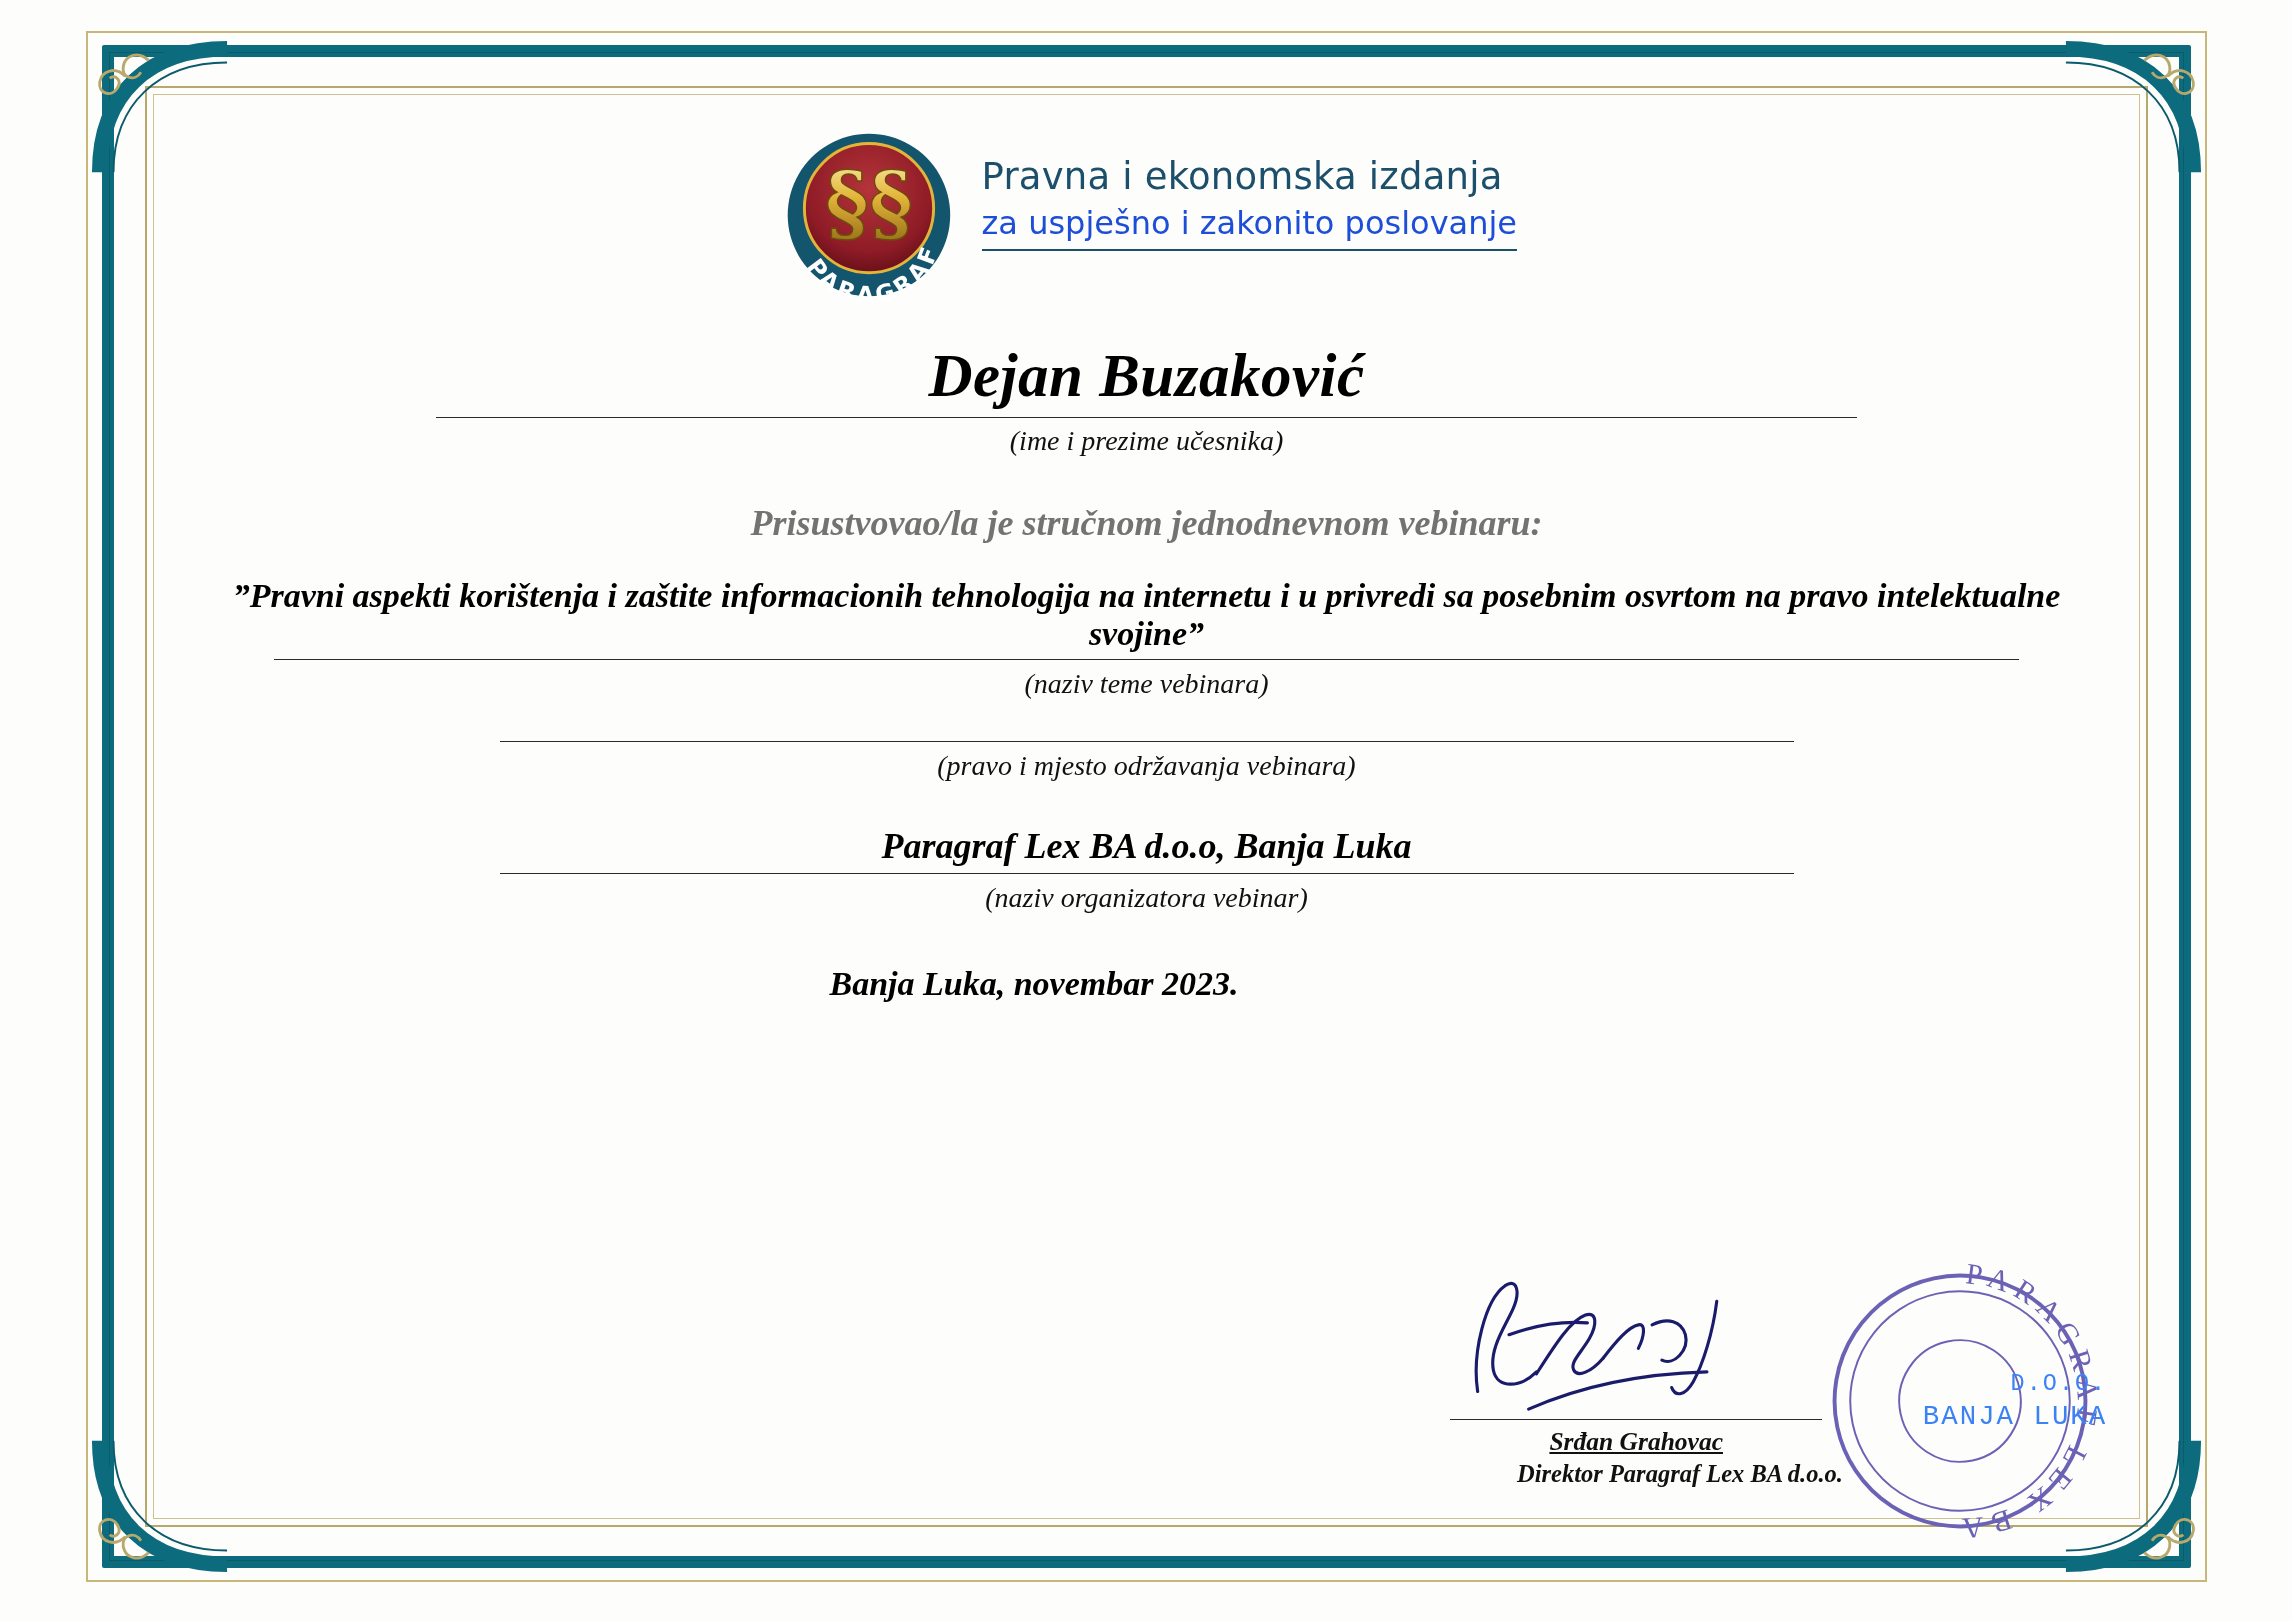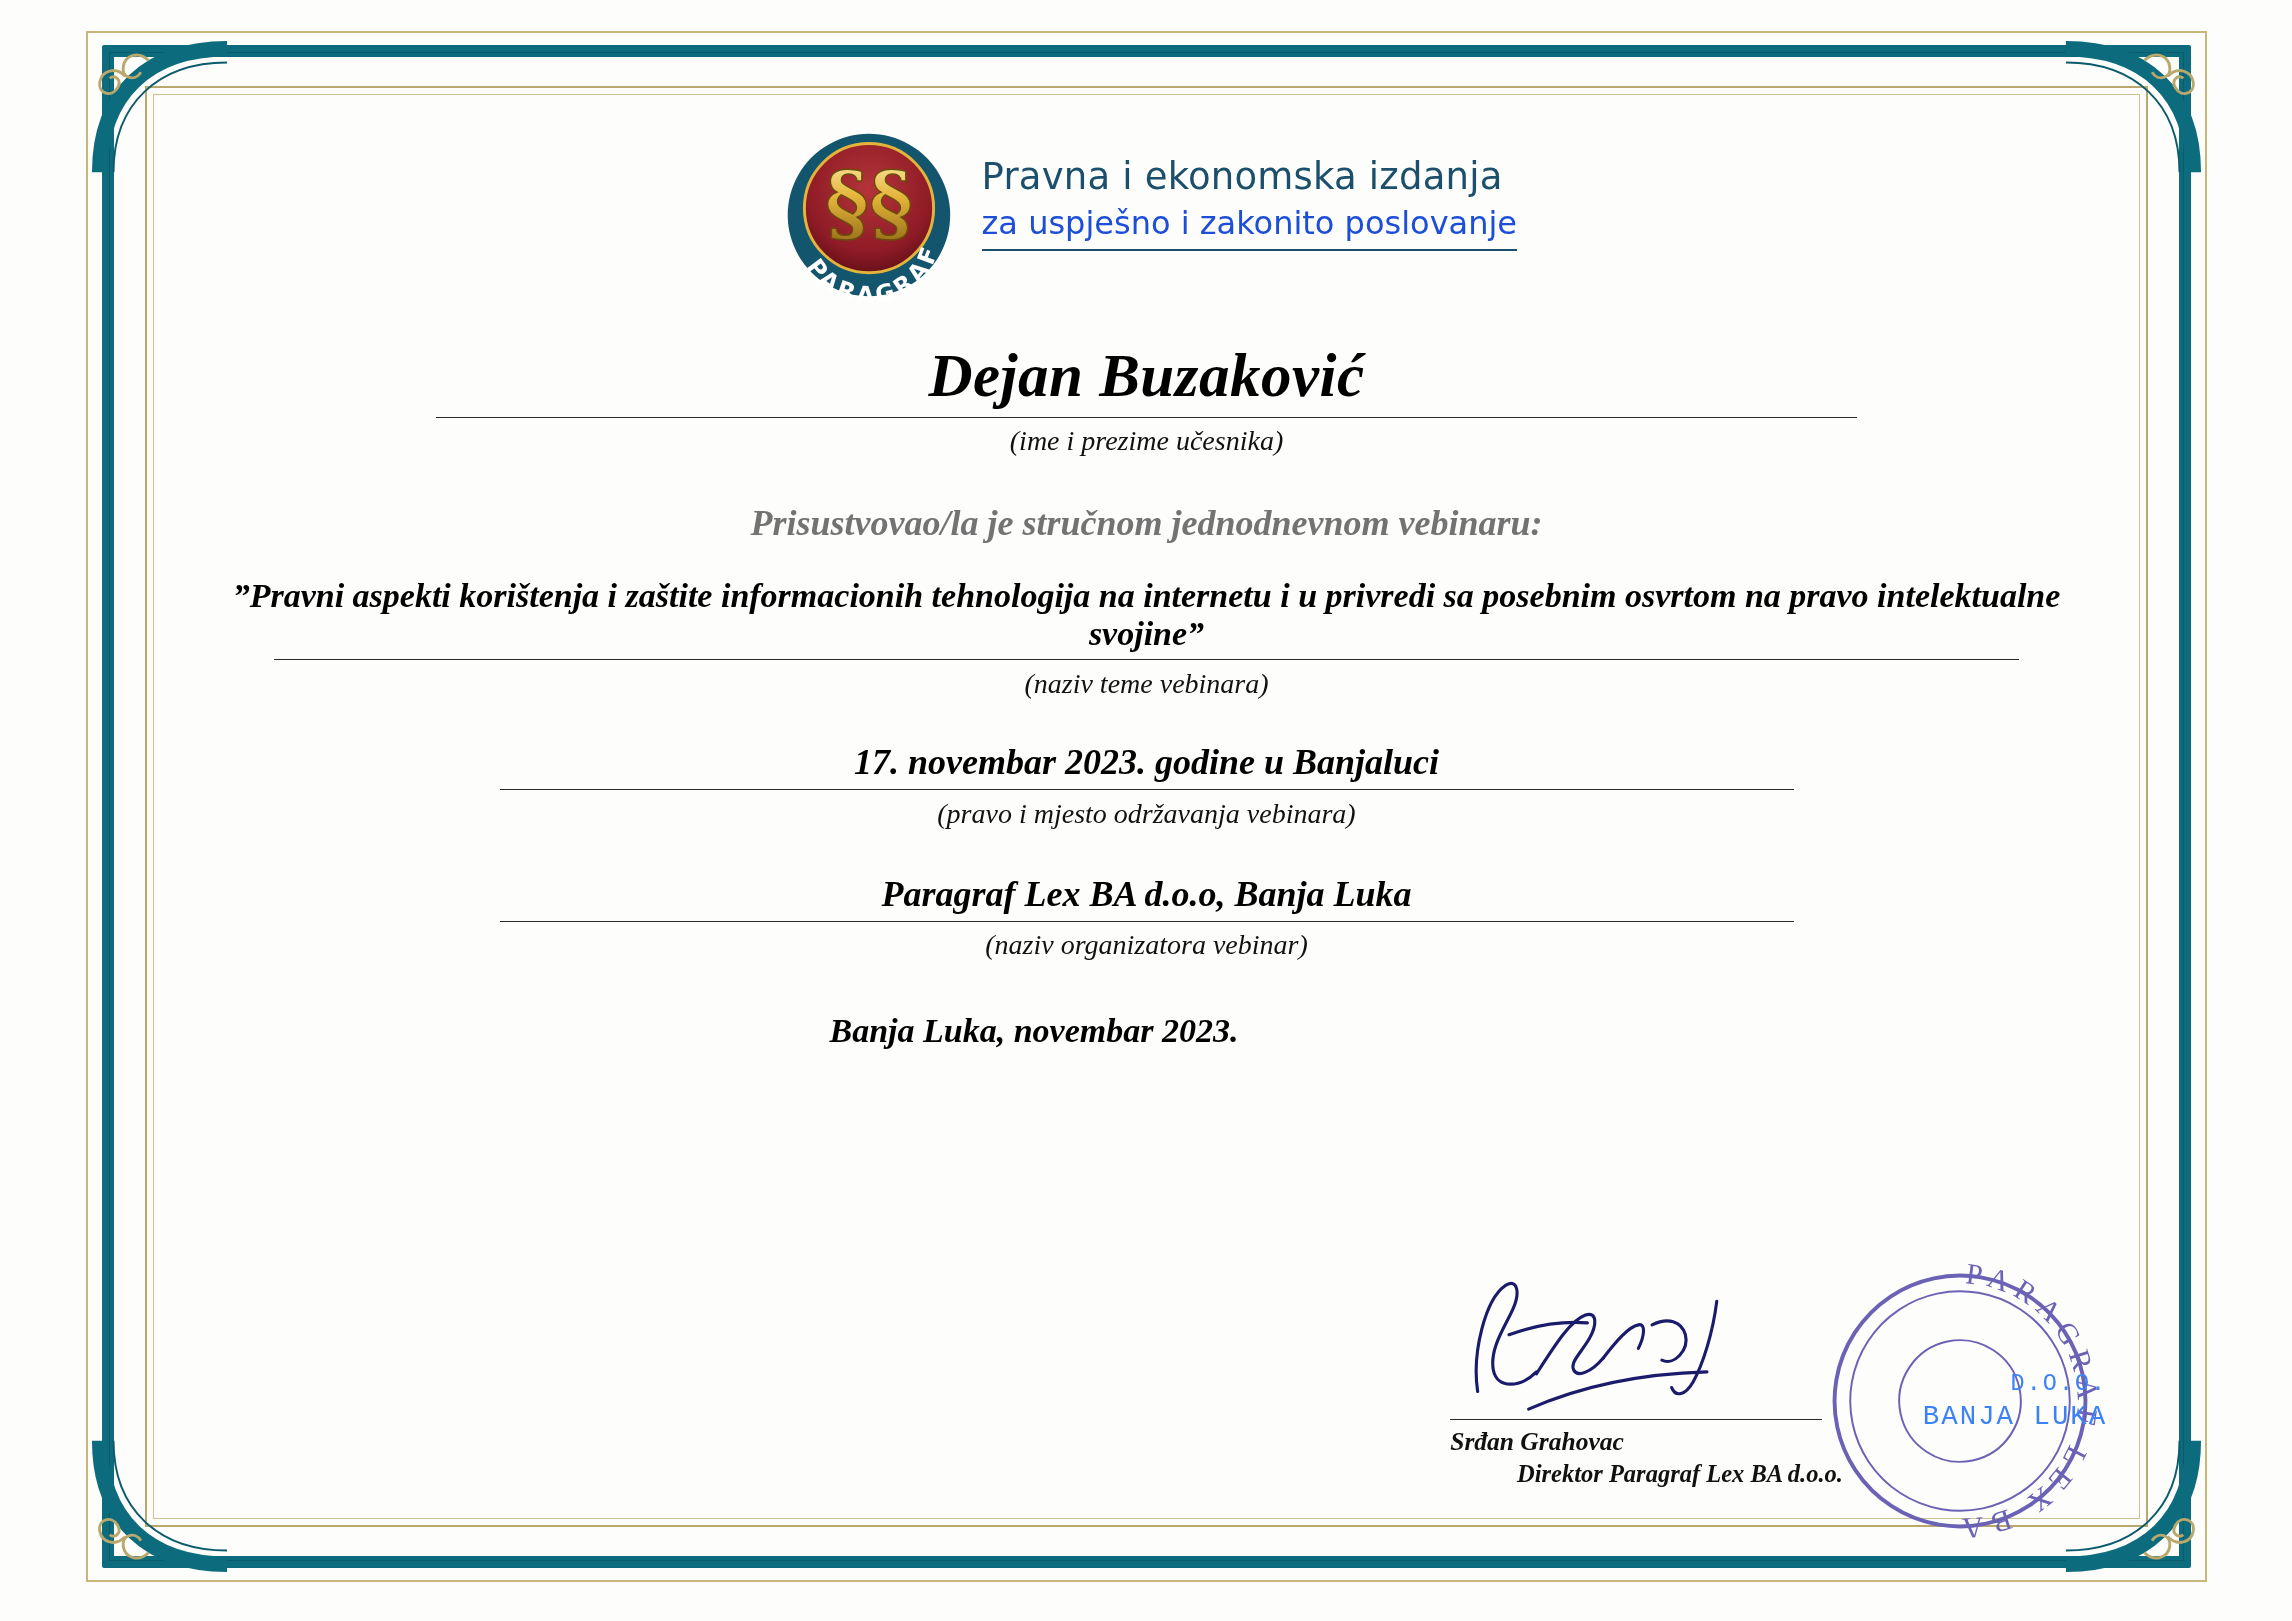--- a/index.html
+++ b/index.html
@@ -234,25 +234,27 @@
     left: 29px;
     top: 165px;
     width: 372px;
     border-bottom: 1.5px solid #2a2a2a;
   }
   .sig-name {
     position: absolute;
     left: 29px;
     top: 173px;
     width: 372px;
+    text-align: center;
     font-family: "Liberation Serif", serif;
     font-weight: bold;
     font-style: italic;
     font-size: 25.5px;
     color: #111;
+    text-decoration: underline;
   }
   .sig-title {
     position: absolute;
     left: 9.8px;
     top: 206px;
     width: 412px;
     text-align: right;
     font-family: "Liberation Serif", serif;
     font-weight: bold;
     font-style: italic;
@@ -362,21 +364,20 @@
 
     <div class="attend-line">Prisustvovao/la je stručnom jednodnevnom vebinaru:</div>
 
     <div class="field topic-block">
       <div class="field-value">”Pravni aspekti korištenja i zaštite informacionih tehnologija na internetu i u privredi sa posebnim osvrtom na pravo intelektualne svojine”</div>
       <div class="rule"></div>
       <div class="field-caption">(naziv teme vebinara)</div>
     </div>
 
     <div class="field date-block">
-      <div class="field-value">17. novembar 2023. godine u Banjaluci</div>
       <div class="rule"></div>
       <div class="field-caption">(pravo i mjesto održavanja vebinara)</div>
     </div>
 
     <div class="field org-block">
       <div class="field-value">Paragraf Lex BA d.o.o, Banja Luka</div>
       <div class="rule"></div>
       <div class="field-caption">(naziv organizatora vebinar)</div>
     </div>
 

